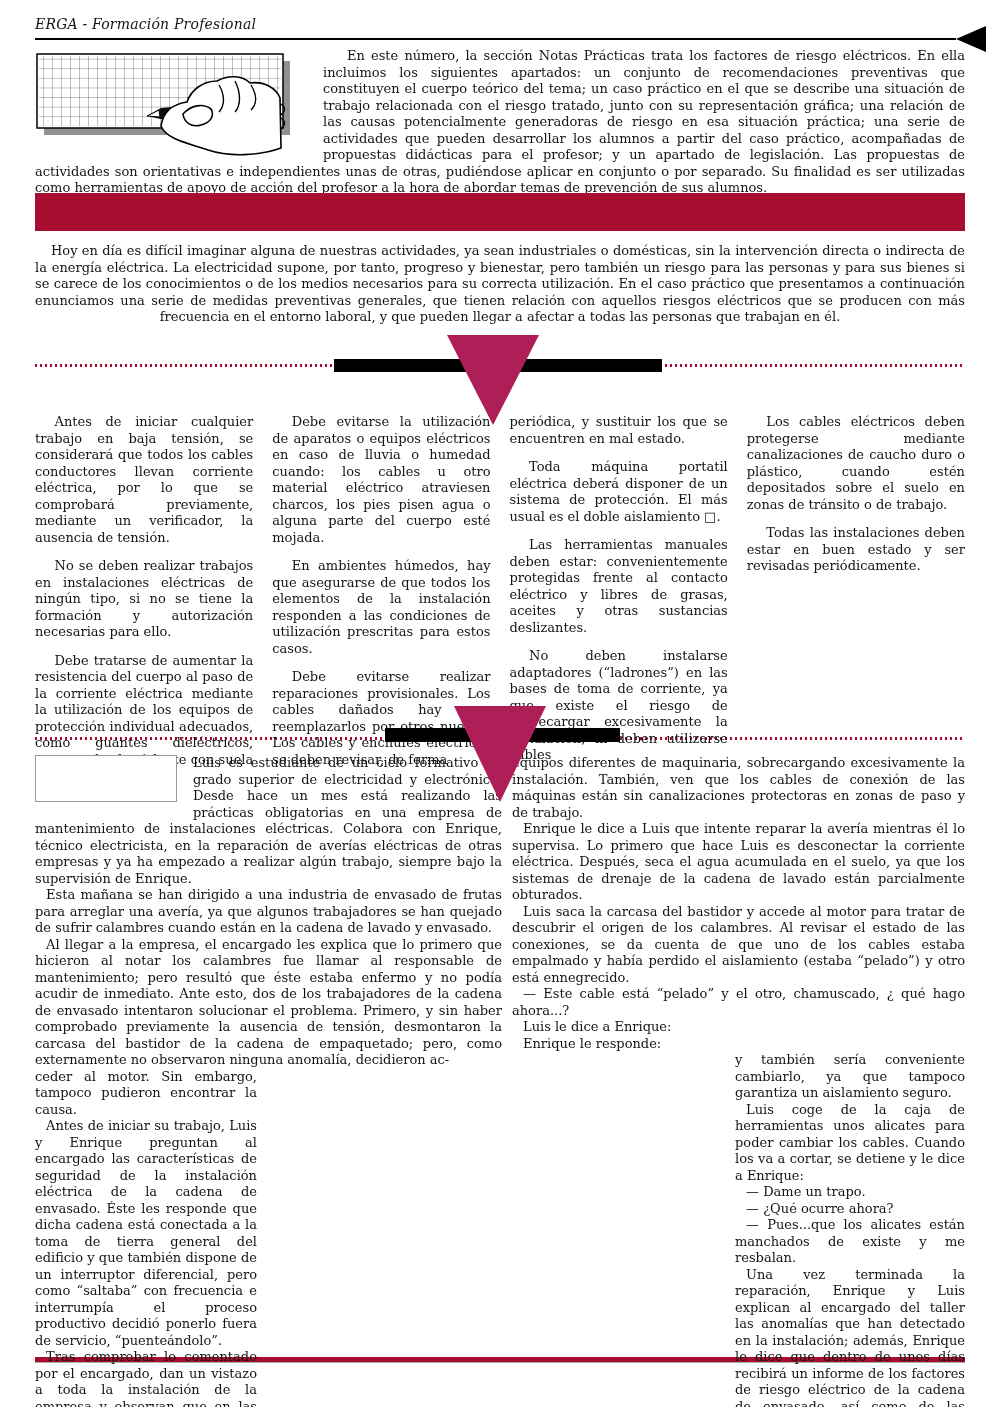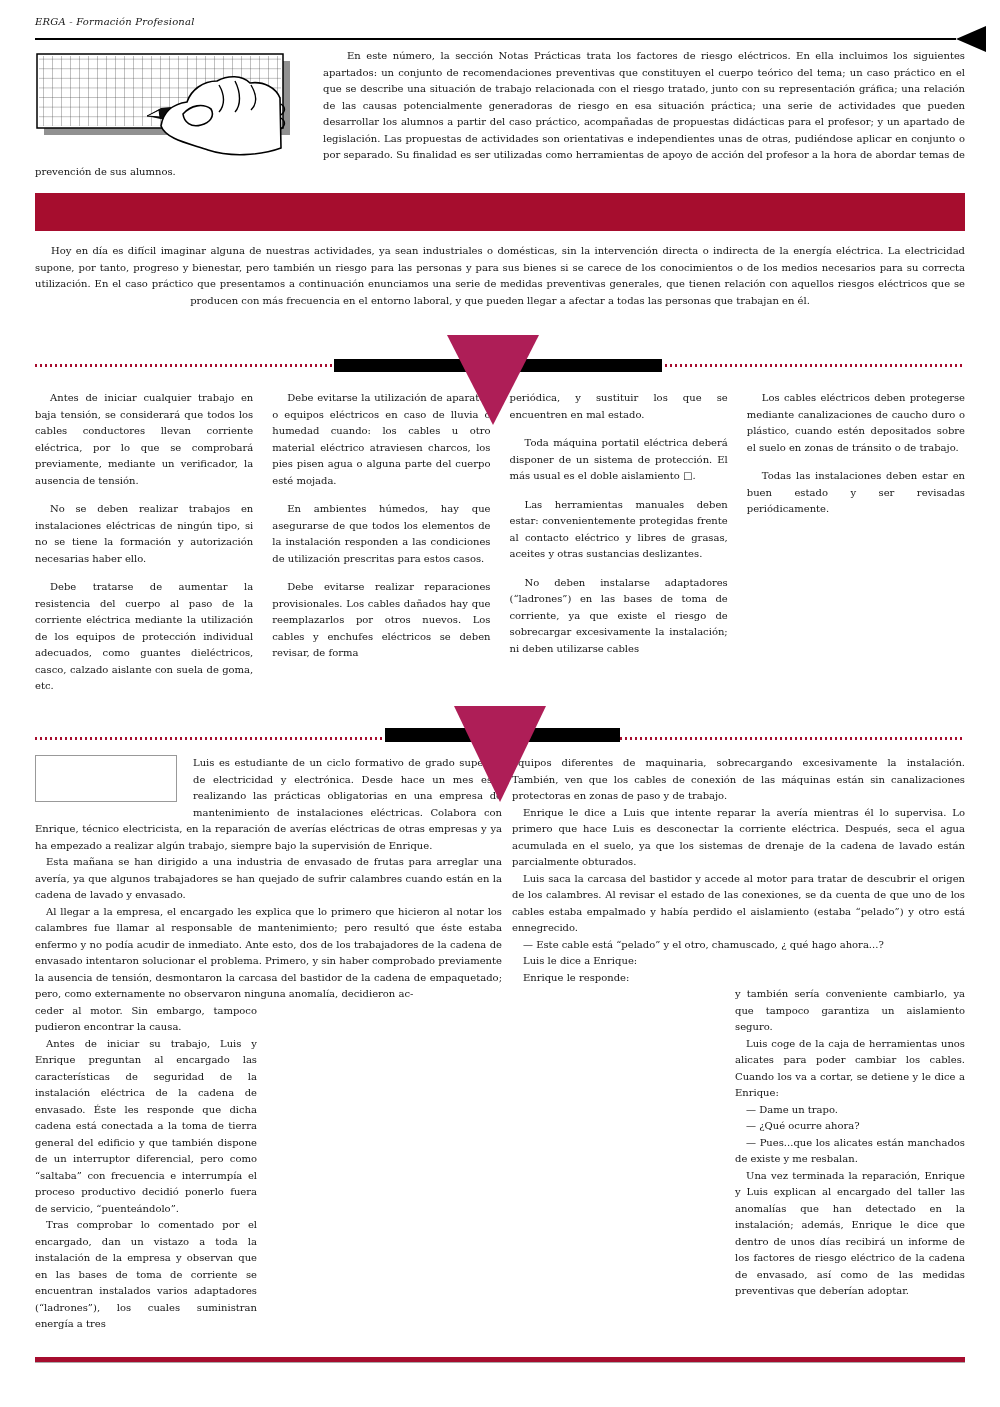--- a/index.html
+++ b/index.html
@@ -9,28 +9,28 @@
     --bar-black:#000000;
     --text:#141414;
   }
   html,body{margin:0;padding:0;background:#ffffff;}
   .page{
     position:relative;width:1000px;height:1407px;background:#fff;
     font-family:"DejaVu Serif","Liberation Serif",serif;color:var(--text);
     overflow:hidden;
   }
   
-  .hdr-title{position:absolute;top:16px;left:35px;font-style:italic;font-size:10px;letter-spacing:.2px;}
+  .hdr-title{position:absolute;top:16px;left:35px;font-style:italic;font-size:14px;letter-spacing:.2px;}
   .hdr-rule{position:absolute;top:38px;left:35px;width:921px;height:2px;background:#000;}
   .hdr-arrow{position:absolute;left:956px;top:26px;width:0;height:0;
     border-top:13px solid transparent;border-bottom:13px solid transparent;border-right:30px solid #000;}
   
   .intro{position:absolute;top:48px;left:35px;width:930px;}
   .illus{float:left;width:272px;height:106px;margin:2px 16px 4px 0;}
-  .p{margin:0;text-align:justify;font-size:10px;line-height:16.5px;}
+  .p{margin:0;text-align:justify;font-size:13px;line-height:16.5px;}
   .intro-p{text-indent:24px;}
   
   .banner{position:absolute;top:193px;left:35px;width:930px;height:38px;background:var(--banner-red);}
   
   .lead{position:absolute;top:243px;left:35px;width:930px;text-indent:16px;text-align:justify;text-align-last:center;}
   
   .divider{position:absolute;left:35px;width:930px;height:0;}
   .d1{top:335px;}
   .d2{top:706px;}
   .dots{position:absolute;left:0;right:0;height:3px;z-index:0;
@@ -40,21 +40,21 @@
   .bar{position:absolute;background:var(--bar-black);z-index:1;}
   .d1 .bar{left:299px;top:24px;width:328px;height:13px;}
   .d2 .bar{left:350px;top:22px;width:235px;height:14px;}
   .tri{position:absolute;width:0;height:0;z-index:2;
     border-left:46px solid transparent;border-right:46px solid transparent;
     border-top:90px solid var(--triangle-magenta);}
   .d1 .tri{left:412px;top:0;}
   .d2 .tri{left:419px;top:0;border-top-width:96px;}
   
   .notas{position:absolute;top:390px;left:35px;width:930px;display:flex;gap:19px;z-index:1;}
-  .col{flex:1;}
+  .col{flex:1;margin-top:24px;}
   .col .p{margin-bottom:12px;}
   .ind{text-indent:1.5em;}
   
   .caso{position:absolute;top:755px;left:35px;width:930px;display:flex;gap:10px;z-index:1;}
   .caso-left{width:467px;}
   .caso-right{width:453px;}
   .caso .p{margin:0;}
   .ind2{text-indent:11px;}
   .capbox{float:left;width:140px;height:45px;border:1px solid #999;margin:0 16px 5px 0;background:#fff;}
   .caso-left .narrow{width:222px;}
@@ -101,21 +101,21 @@
 
   <div class="divider d1">
     <div class="dots"></div>
     <div class="bar"></div>
     <div class="tri"></div>
   </div>
 
   <div class="notas">
     <div class="col">
       <p class="p ind">Antes de iniciar cualquier trabajo en baja tensión, se considerará que todos los cables conductores llevan corriente eléctrica, por lo que se comprobará previamente, mediante un verificador, la ausencia de tensión.</p>
-      <p class="p ind">No se deben realizar trabajos en instalaciones eléctricas de ningún tipo, si no se tiene la formación y autorización necesarias haber ello.</p>
+      <p class="p ind">No se deben realizar trabajos en instalaciones eléctricas de ningún tipo, si no se tiene la formación y autorización necesarias para ello.</p>
       <p class="p ind">Debe tratarse de aumentar la resistencia del cuerpo al paso de la corriente eléctrica mediante la utilización de los equipos de protección individual adecuados, como guantes dieléctricos, casco, calzado aislante con suela de goma, etc.</p>
     </div>
     <div class="col">
       <p class="p ind">Debe evitarse la utilización de aparatos o equipos eléctricos en caso de lluvia o humedad cuando: los cables u otro material eléctrico atraviesen charcos, los pies pisen agua o alguna parte del cuerpo esté mojada.</p>
       <p class="p ind">En ambientes húmedos, hay que asegurarse de que todos los elementos de la instalación responden a las condiciones de utilización prescritas para estos casos.</p>
       <p class="p ind">Debe evitarse realizar reparaciones provisionales. Los cables dañados hay que reemplazarlos por otros nuevos. Los cables y enchufes eléctricos se deben revisar, de forma</p>
     </div>
     <div class="col">
       <p class="p">periódica, y sustituir los que se encuentren en mal estado.</p>
       <p class="p ind">Toda máquina portatil eléctrica deberá disponer de un sistema de protección. El más usual es el doble aislamiento □.</p>

